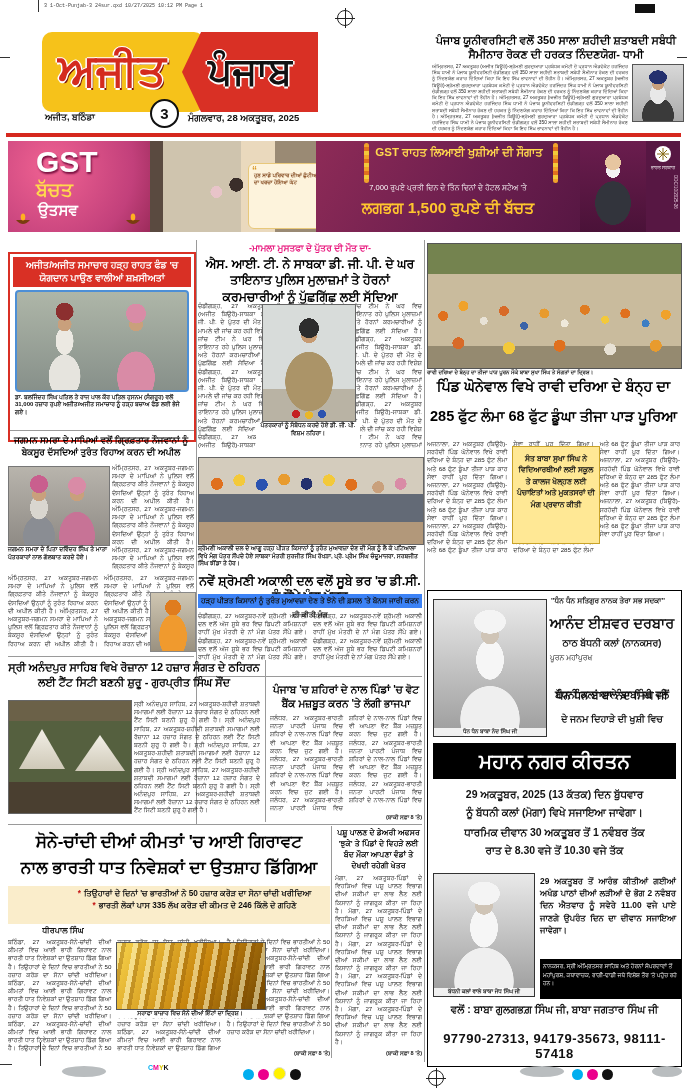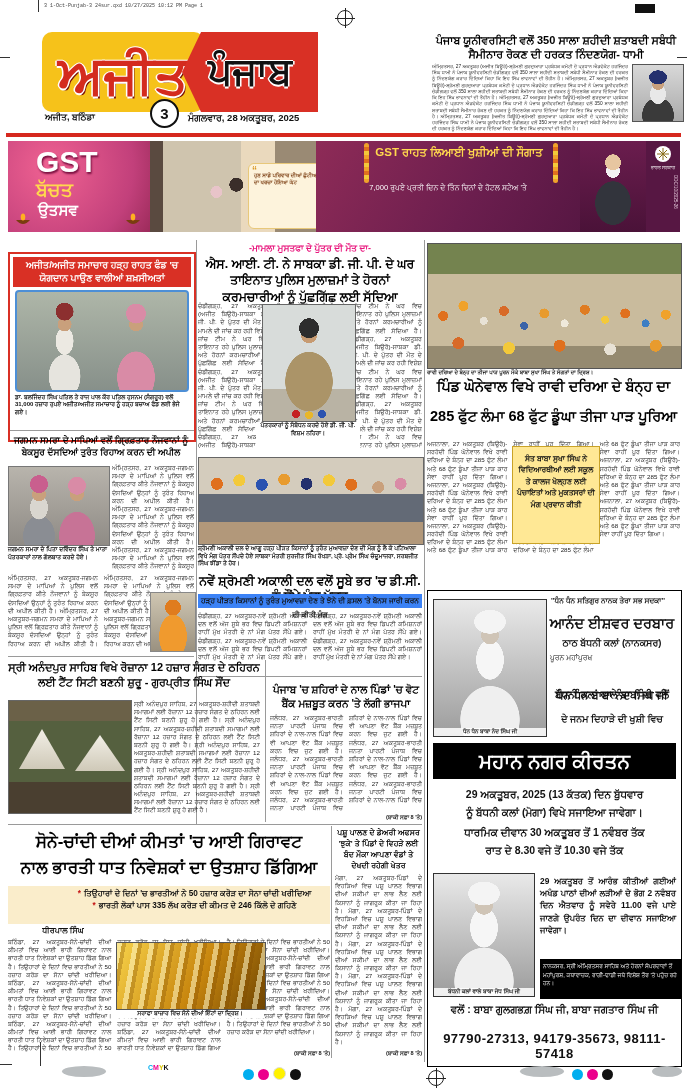--- a/index.html
+++ b/index.html
@@ -15,21 +15,21 @@
   .cols2{column-count:2;column-gap:6px;}
   .cols3{column-count:3;column-gap:6px;}
   .hl{color:#000;}
   .photo{overflow:hidden;}
   .hr{background:#9a9a9a;height:1px;}
   .vr{background:#9a9a9a;width:1px;}
 
   
   .logo-yellow{background:#F6C21A;border-radius:10px;}
   .logo-red{background:#D93025;clip-path:polygon(0 50%,14% 0,100% 0,100% 100%,14% 100%);}
-  .ajit-txt{color:#D42B1E;font-weight:bold;font-size:53px;line-height:1;
+  .ajit-txt{color:#D42B1E;font-weight:bold;font-size:44px;line-height:1;
             text-shadow:-1.5px 0 #fff,1.5px 0 #fff,0 -1.5px #fff,0 1.5px #fff,2px 2px 0 #7a1208;}
   .punjab-txt{color:#111;font-weight:bold;font-size:38px;line-height:1;
             text-shadow:-1.5px 0 #fff,1.5px 0 #fff,0 -1.5px #fff,0 1.5px #fff;}
   .page-circle{width:25px;height:25px;border:2px solid #111;border-radius:50%;background:#fff;
             font-size:15px;font-weight:bold;text-align:center;line-height:25px;}
   .red-rule{background:#D6281E;}
 
   
   .gst-wrap{background:#6B1E4E;}
   .gst-left{background:radial-gradient(circle at 30% 30%,#F06292,#C2407B 70%,#9C2B5B);}
@@ -219,20 +219,21 @@
     <div class="abs gst-quote" style="left:240px;top:22px;width:70px;height:52px;">
       <span class="abs qmark" style="left:3px;top:2px;">“</span>
       <span>ਹੁਣ ਸਾਡੇ ਪਰਿਵਾਰ ਦੀਆਂ ਛੁੱਟੀਆਂ ਦਾ ਖਰਚਾ ਹੋਇਆ ਘੱਟ</span>
       <span class="abs qmark" style="right:3px;bottom:1px;">”</span>
     </div>
     <div class="abs gst-main" style="left:308px;top:0;width:264px;height:91px;">
       <span class="garland abs" style="left:48px;top:2px;"></span>
       <div class="abs gst-title ctr" style="left:58px;top:5px;width:170px;">GST ਰਾਹਤ ਲਿਆਈ ਖੁਸ਼ੀਆਂ ਦੀ ਸੌਗਾਤ</div>
       <span class="garland abs" style="right:22px;top:2px;"></span>
       <div class="abs gst-offer ctr" style="left:10px;top:42px;width:244px;">7,000 ਰੁਪਏ ਪ੍ਰਤੀ ਦਿਨ ਦੇ ਤਿੰਨ ਦਿਨਾਂ ਦੇ ਹੋਟਲ ਸਟੇਅ 'ਤੇ</div>
+      <div class="abs gst-save ctr" style="left:10px;top:58px;width:244px;">ਲਗਭਗ 1,500 ਰੁਪਏ ਦੀ ਬੱਚਤ</div>
     </div>
     <div class="abs ph-modi" style="left:572px;top:0;width:66px;height:91px;">
       <div class="abs modi-fig" style="left:0;top:6px;width:66px;height:85px;"></div>
     </div>
     <div class="abs" style="left:638px;top:0;width:34px;height:91px;background:#571743;">
       <svg class="abs" style="left:8px;top:4px;" width="18" height="18">
           <circle cx="9" cy="9" r="8" fill="#fff"></circle>
           <path d="M9 3 v12 M3 9 h12 M5 5 l8 8 M13 5 l-8 8" stroke="#8a6d1a" stroke-width="1"></path>
         </svg>
       <div class="abs ctr" style="left:0;top:24px;width:34px;font-size:4.5px;color:#fff;">ਭਾਰਤ ਸਰਕਾਰ</div>

